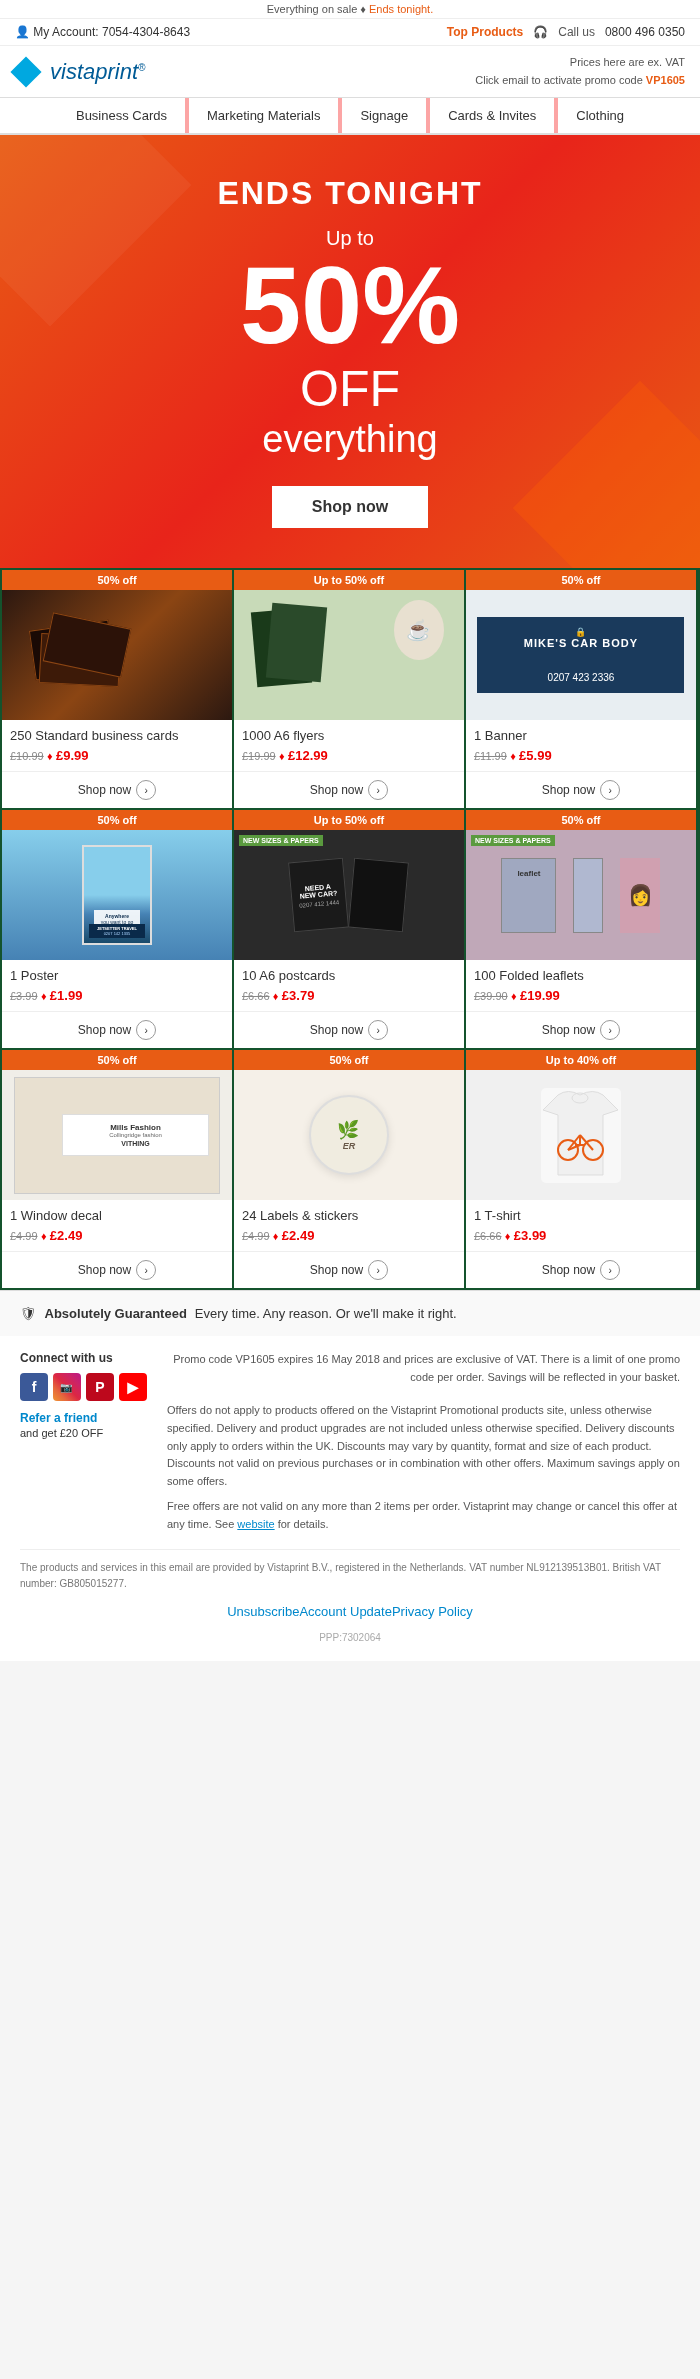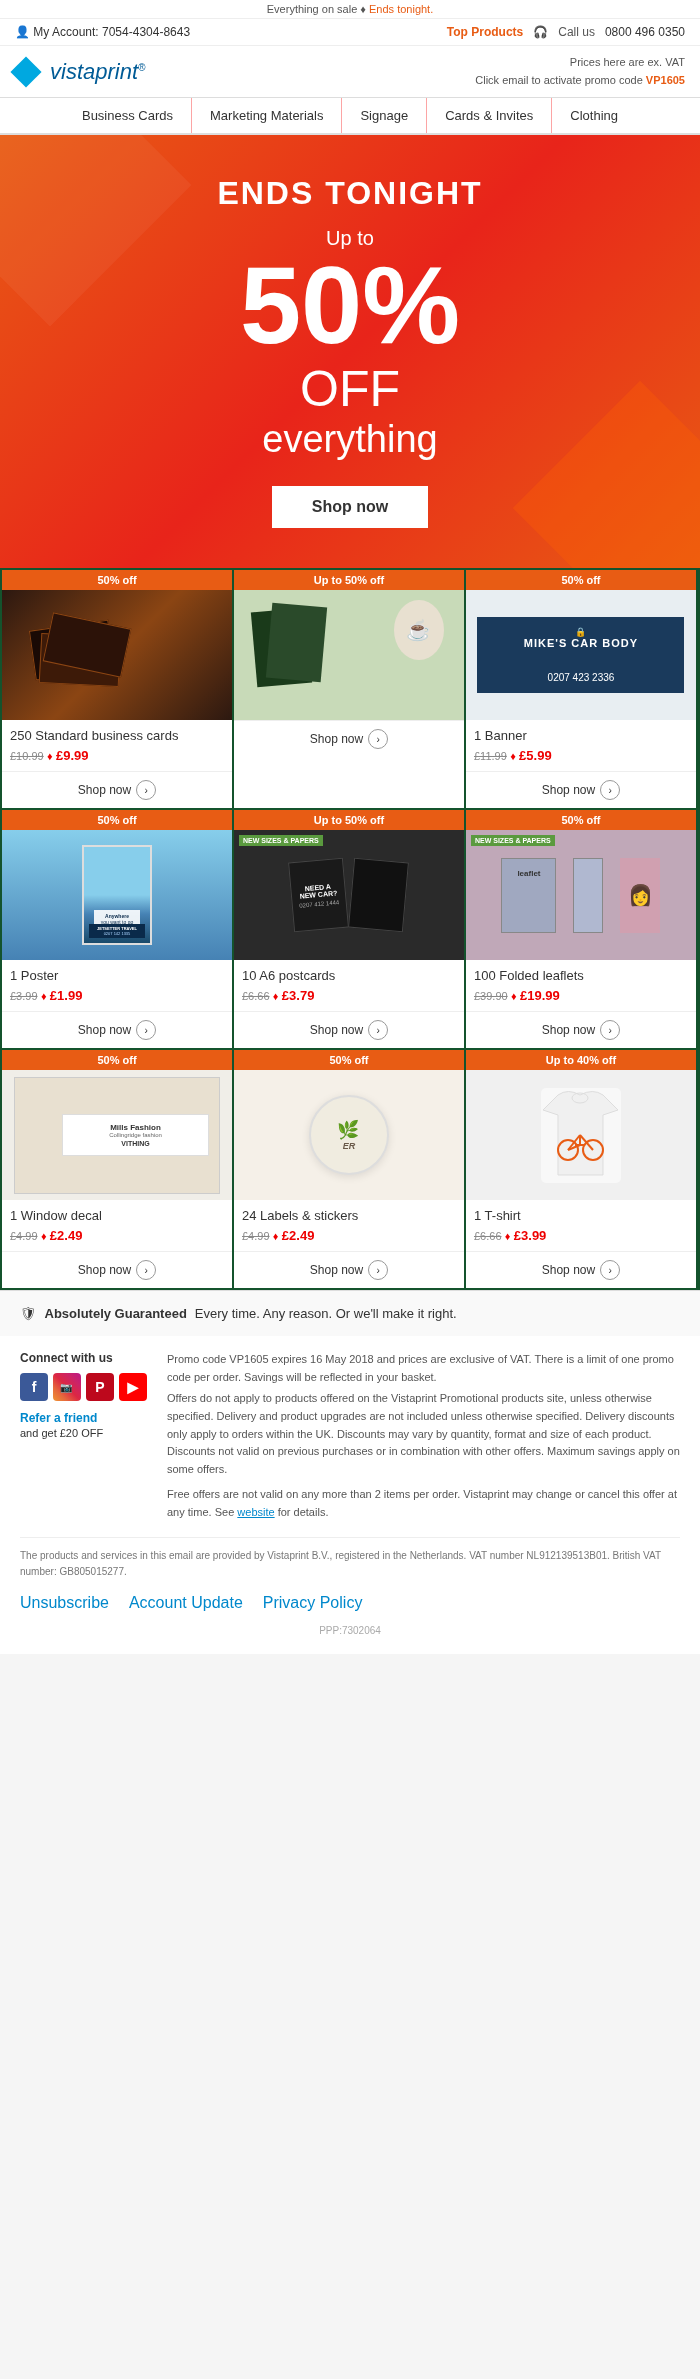--- a/index.html
+++ b/index.html
@@ -20,21 +20,21 @@
     
     .logo-bar { background: #fff; display: flex; justify-content: space-between; align-items: center; padding: 8px 15px; border-bottom: 1px solid #ddd; }
     .logo { display: flex; align-items: center; gap: 5px; }
     .logo-text { font-size: 22px; color: #005b96; font-weight: 300; font-style: italic; }
     .logo-reg { font-size: 10px; vertical-align: super; }
     .logo-right { text-align: right; font-size: 11px; color: #555; line-height: 1.6; }
     .logo-right .promo-code { color: #e85c14; font-weight: bold; }
 
     
     .nav { background: #fff; display: flex; justify-content: center; border-bottom: 2px solid #ddd; }
-    .nav-item { padding: 10px 18px; font-size: 13px; color: #333; cursor: pointer; border-right: 1px solid #fca5a5; }
+    .nav-item { padding: 10px 18px; font-size: 13px; color: #333; cursor: pointer; border-right: 4px solid #fca5a5; }
     .nav-item:last-child { border-right: none; }
 
     
     .hero { background: linear-gradient(135deg, #e85c14 0%, #e8241a 50%, #e85c14 100%); padding: 40px 20px; text-align: center; position: relative; overflow: hidden; }
     .hero::before { content: ''; position: absolute; top: -50px; left: -50px; width: 200px; height: 200px; background: rgba(255,255,255,0.05); transform: rotate(45deg); }
     .hero::after { content: ''; position: absolute; bottom: -30px; right: -30px; width: 180px; height: 180px; background: rgba(255,100,0,0.3); transform: rotate(45deg); }
     .hero-ends { color: #fff; font-size: 32px; font-weight: 900; text-transform: uppercase; letter-spacing: 2px; }
     .hero-upto { color: #fff; font-size: 20px; margin-top: 15px; }
     .hero-percent { color: #fff; font-size: 110px; font-weight: 900; line-height: 1; }
     .hero-off { color: #fff; font-size: 50px; font-weight: 400; text-transform: uppercase; }
@@ -75,21 +75,21 @@
     .social-icon { width: 28px; height: 28px; border-radius: 4px; display: flex; align-items: center; justify-content: center; color: #fff; font-size: 14px; font-weight: bold; cursor: pointer; }
     .social-fb { background: #3b5998; }
     .social-ig { background: linear-gradient(45deg, #f09433, #e6683c, #dc2743, #cc2366, #bc1888); }
     .social-pi { background: #bd081c; }
     .social-yt { background: #ff0000; }
     .footer-text { flex: 1; font-size: 11px; color: #555; line-height: 1.6; }
     .refer { color: #0088cc; text-decoration: none; font-size: 12px; font-weight: bold; margin-top: 10px; display: block; }
     .refer-desc { font-size: 11px; color: #333; }
     .footer-legal { font-size: 10px; color: #777; border-top: 1px solid #eee; padding-top: 10px; margin-top: 10px; line-height: 1.6; }
     .footer-legal a { color: #0088cc; text-decoration: none; }
-    .footer-links { display: flex; gap: 20px; margin-top: 10px; font-size: 16px; }
+    .footer-links { display: flex; justify-content: center; margin-top: 10px; font-size: 13px; }
     .footer-links a { color: #0088cc; text-decoration: none; }
     .footer-code { text-align: center; font-size: 10px; color: #aaa; margin-top: 8px; }
     .diamond-blue { display: inline-block; width: 22px; height: 22px; background: #00a8e0; transform: rotate(45deg); margin-right: 8px; }
   </style>
 </head>
 <body>
 
 <div class="top-bar">
   <span>Everything on sale </span>
   <span>♦</span>
@@ -176,20 +176,28 @@
     <div class="product-badge">Up to 50% off</div>
     <div class="product-image-area" style="background:#c8dab8;">
       <div style="display:flex;gap:8px;align-items:center;justify-content:center;width:100%;height:100%;position:relative;">
         <div style="width:55px;height:75px;background:#1a3a1a;position:absolute;left:20px;top:20px;transform:rotate(-5deg);display:flex;align-items:center;justify-content:center;">
           <span style="color:#7ab87a;font-size:8px;text-align:center;">flyer</span>
         </div>
         <div style="width:55px;height:75px;background:#2a4a2a;position:absolute;left:35px;top:15px;transform:rotate(5deg);"></div>
         <div style="position:absolute;right:20px;top:10px;width:50px;height:60px;background:#e8e0d0;border-radius:50%;display:flex;align-items:center;justify-content:center;">
           <span style="font-size:20px;">☕</span>
         </div>
+      </div>
+    </div>
+    <div class="product-info">
+      <div class="product-name">1000 A6 flyers</div>
+      <div class="product-price">
+        <span class="price-old">£19.99</span>
+        <span class="price-gem">♦</span>
+        <span class="price-new">£12.99</span>
       </div>
     </div>
     <div class="shop-btn">
       <span>Shop now</span>
       <span class="shop-btn-circle">›</span>
     </div>
   </div>
 
   <div class="product-card">
     <div class="product-badge">50% off</div>
@@ -401,21 +409,21 @@
       <div class="social-icons">
         <div class="social-icon social-fb">f</div>
         <div class="social-icon social-ig" style="font-size:10px;">📷</div>
         <div class="social-icon social-pi">P</div>
         <div class="social-icon social-yt">▶</div>
       </div>
       <a class="refer" href="#">Refer a friend</a>
       <span class="refer-desc">and get £20 OFF</span>
     </div>
     <div class="footer-text">
-      <p style="margin-bottom:4px;">Promo code VP1605 expires 16 May 2018 and prices are exclusive of VAT. There is a limit of one promo code per order. Savings will be reflected in your basket.</p>
+      <p style="margin-bottom:16px;text-align:right;">Promo code VP1605 expires 16 May 2018 and prices are exclusive of VAT. There is a limit of one promo code per order. Savings will be reflected in your basket.</p>
       <p style="margin-bottom:8px;">Offers do not apply to products offered on the Vistaprint Promotional products site, unless otherwise specified. Delivery and product upgrades are not included unless otherwise specified. Delivery discounts only apply to orders within the UK. Discounts may vary by quantity, format and size of each product. Discounts not valid on previous purchases or in combination with other offers. Maximum savings apply on some offers.</p>
       <p>
         <span>Free offers are not valid on any more than 2 items per order. Vistaprint may change or cancel this offer at any time. See</span>
         <a href="#" style="color:#0088cc;">website</a>
         <span>for details.</span>
       </p>
     </div>
   </div>
   <div class="footer-legal">
     <p>The products and services in this email are provided by Vistaprint B.V., registered in the Netherlands. VAT number NL912139513B01. British VAT number: GB805015277.</p>

